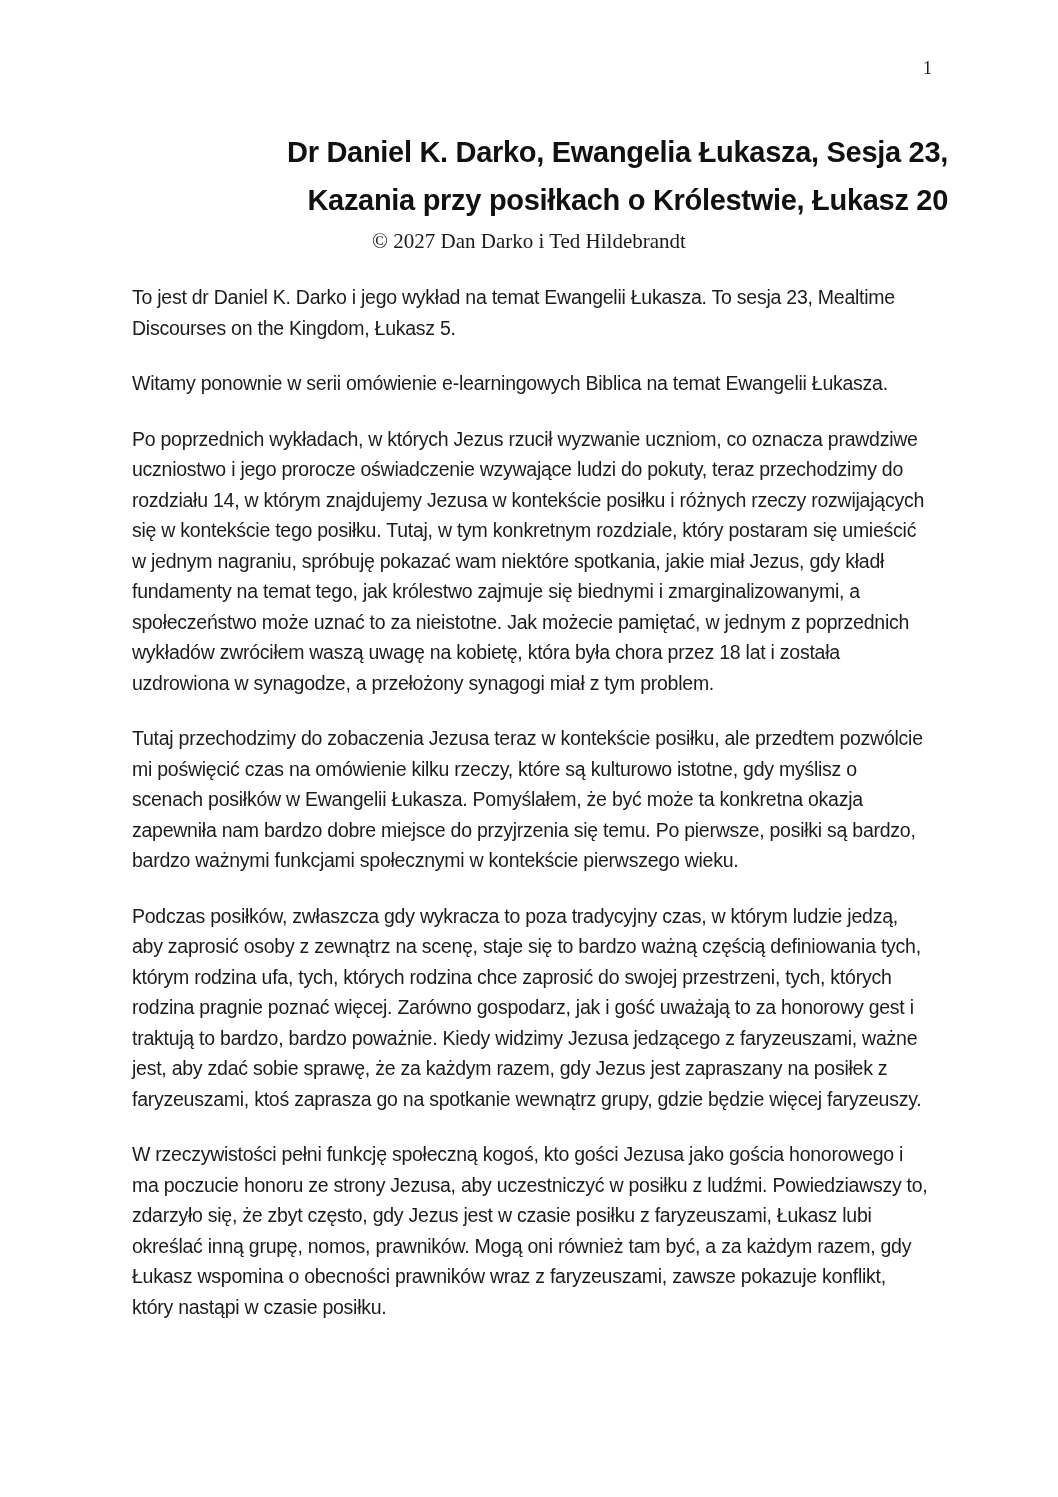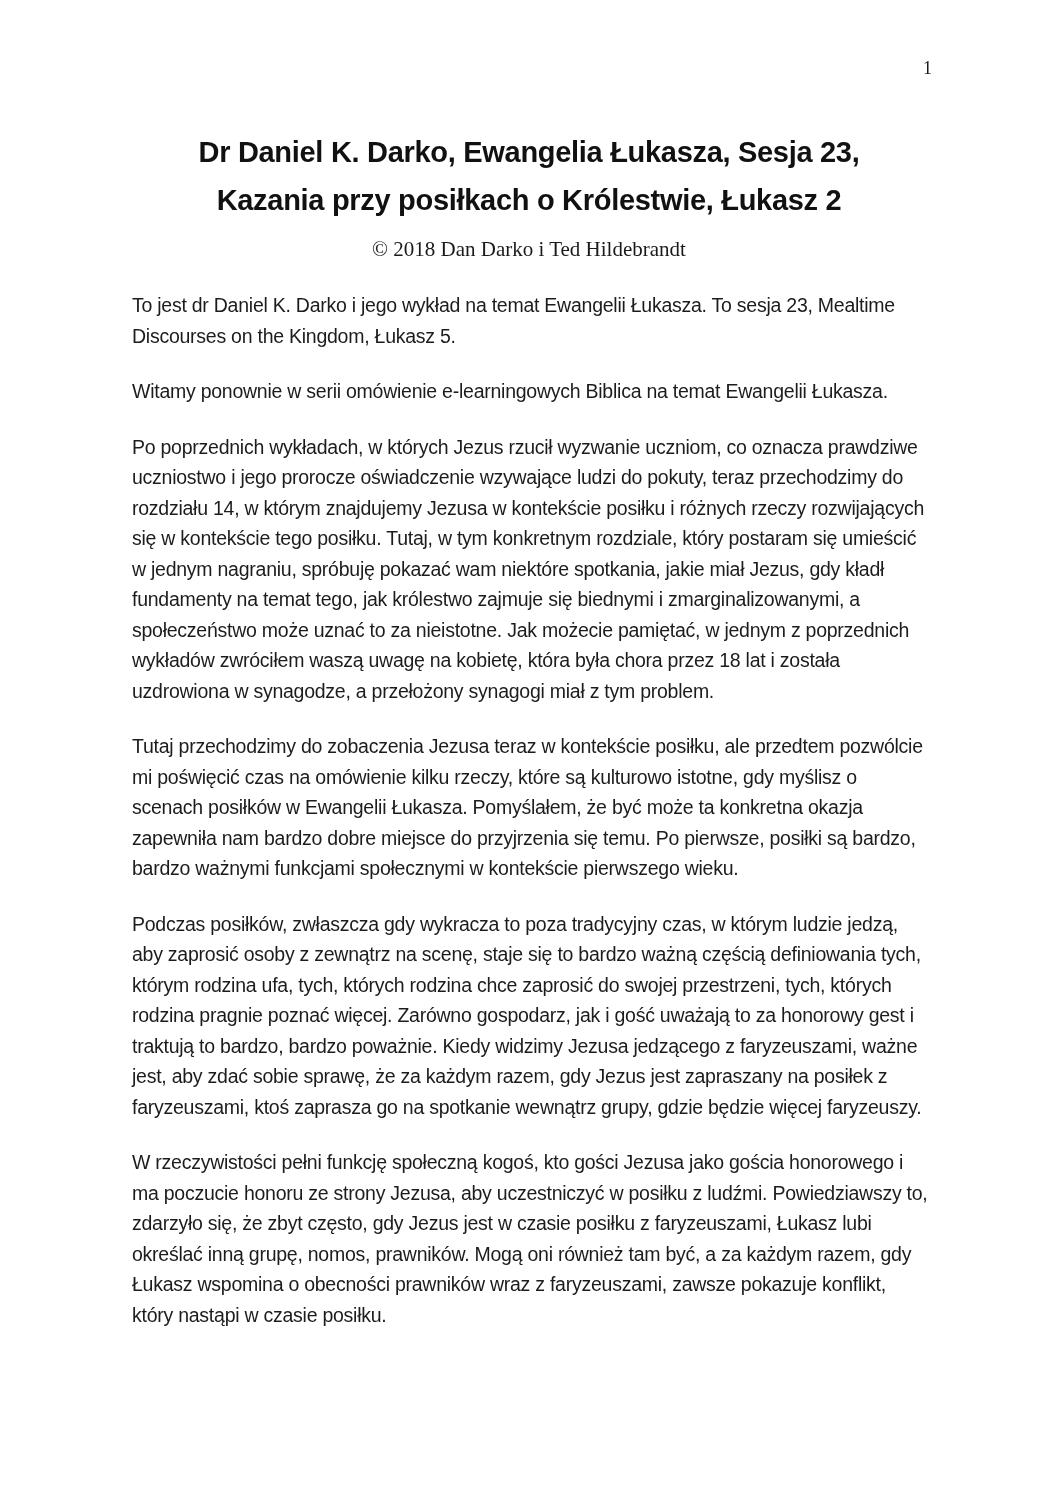--- a/index.html
+++ b/index.html
@@ -61,26 +61,26 @@
     padding: 0;
   }
 </style>
 </head>
 <body>
 
 <div class="page">
 
   <div class="page-number">1</div>
 
-  <h1 class="title-block" style="margin-top:0;margin-bottom:12px;">
+  <h1 class="title-block" style="margin-top:0;margin-bottom:4px;text-align:right;">
     <span class="title-line">Dr Daniel K. Darko, Ewangelia Łukasza, Sesja 23,</span>
-    <span class="title-line">Kazania przy posiłkach o Królestwie, Łukasz 2</span>
+    <span class="title-line">Kazania przy posiłkach o Królestwie, Łukasz 20</span>
   </h1>
 
-  <div class="copyright">© 2018 Dan Darko i Ted Hildebrandt</div>
+  <div class="copyright">© 2027 Dan Darko i Ted Hildebrandt</div>
 
   <div class="body-text">
     <p>To jest dr Daniel K. Darko i jego wykład na temat Ewangelii Łukasza. To sesja 23, Mealtime Discourses on the Kingdom, Łukasz 5.</p>
     <p>Witamy ponownie w serii omówienie e-learningowych Biblica na temat Ewangelii Łukasza.</p>
     <p>Po poprzednich wykładach, w których Jezus rzucił wyzwanie uczniom, co oznacza prawdziwe uczniostwo i jego prorocze oświadczenie wzywające ludzi do pokuty, teraz przechodzimy do rozdziału 14, w którym znajdujemy Jezusa w kontekście posiłku i różnych rzeczy rozwijających się w kontekście tego posiłku. Tutaj, w tym konkretnym rozdziale, który postaram się umieścić w jednym nagraniu, spróbuję pokazać wam niektóre spotkania, jakie miał Jezus, gdy kładł fundamenty na temat tego, jak królestwo zajmuje się biednymi i zmarginalizowanymi, a społeczeństwo może uznać to za nieistotne. Jak możecie pamiętać, w jednym z poprzednich wykładów zwróciłem waszą uwagę na kobietę, która była chora przez 18 lat i została uzdrowiona w synagodze, a przełożony synagogi miał z tym problem.</p>
     <p>Tutaj przechodzimy do zobaczenia Jezusa teraz w kontekście posiłku, ale przedtem pozwólcie mi poświęcić czas na omówienie kilku rzeczy, które są kulturowo istotne, gdy myślisz o scenach posiłków w Ewangelii Łukasza. Pomyślałem, że być może ta konkretna okazja zapewniła nam bardzo dobre miejsce do przyjrzenia się temu. Po pierwsze, posiłki są bardzo, bardzo ważnymi funkcjami społecznymi w kontekście pierwszego wieku.</p>
     <p>Podczas posiłków, zwłaszcza gdy wykracza to poza tradycyjny czas, w którym ludzie jedzą, aby zaprosić osoby z zewnątrz na scenę, staje się to bardzo ważną częścią definiowania tych, którym rodzina ufa, tych, których rodzina chce zaprosić do swojej przestrzeni, tych, których rodzina pragnie poznać więcej. Zarówno gospodarz, jak i gość uważają to za honorowy gest i traktują to bardzo, bardzo poważnie. Kiedy widzimy Jezusa jedzącego z faryzeuszami, ważne jest, aby zdać sobie sprawę, że za każdym razem, gdy Jezus jest zapraszany na posiłek z faryzeuszami, ktoś zaprasza go na spotkanie wewnątrz grupy, gdzie będzie więcej faryzeuszy.</p>
     <p>W rzeczywistości pełni funkcję społeczną kogoś, kto gości Jezusa jako gościa honorowego i ma poczucie honoru ze strony Jezusa, aby uczestniczyć w posiłku z ludźmi. Powiedziawszy to, zdarzyło się, że zbyt często, gdy Jezus jest w czasie posiłku z faryzeuszami, Łukasz lubi określać inną grupę, nomos, prawników. Mogą oni również tam być, a za każdym razem, gdy Łukasz wspomina o obecności prawników wraz z faryzeuszami, zawsze pokazuje konflikt, który nastąpi w czasie posiłku.</p>
   </div>
 

